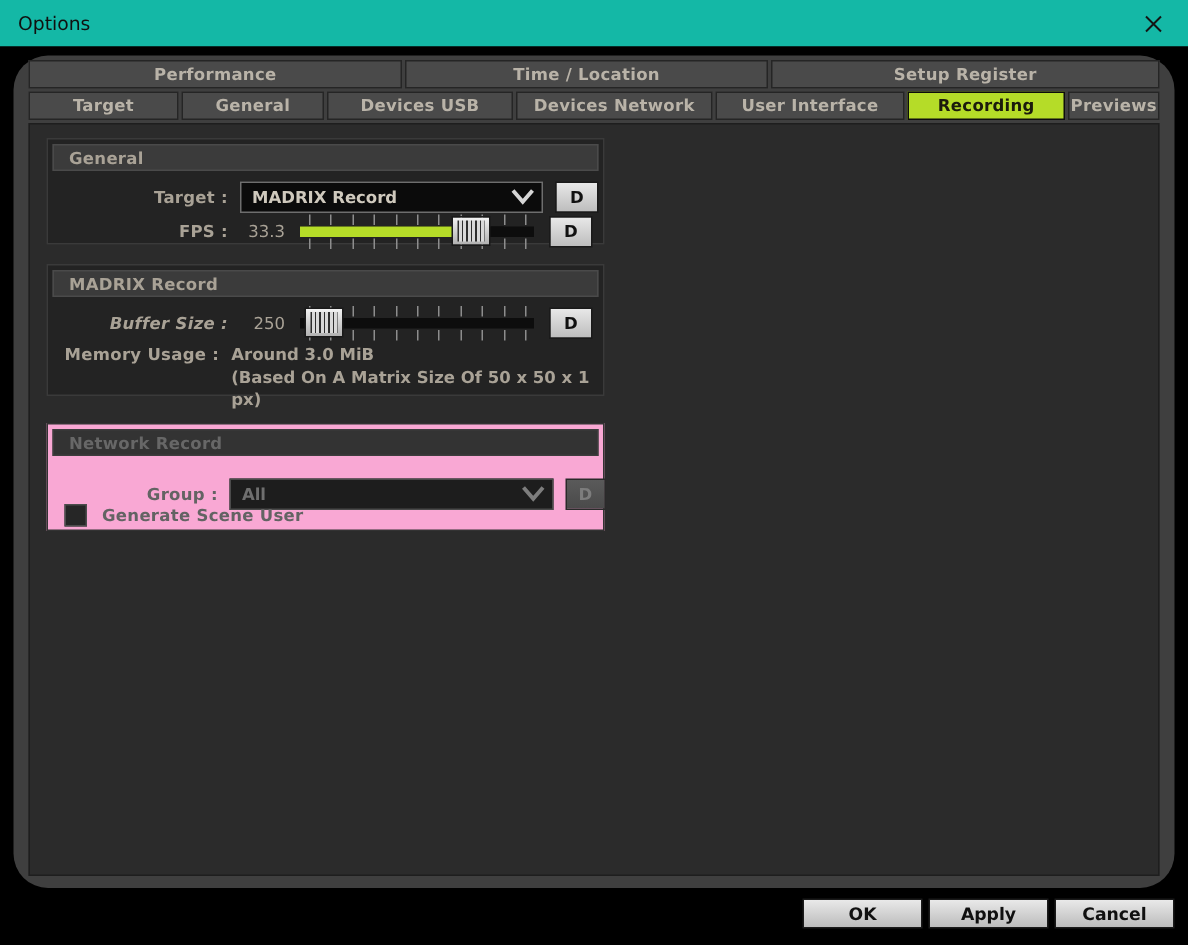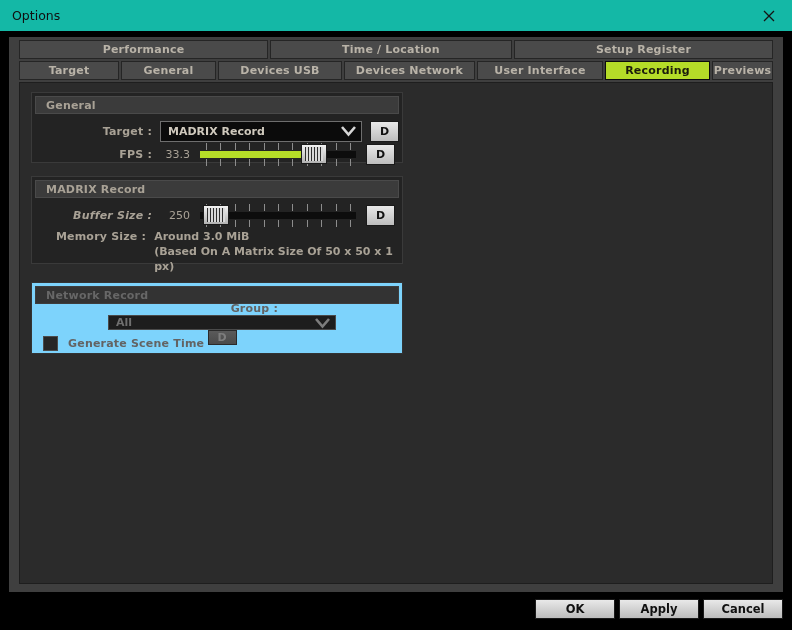--- a/index.html
+++ b/index.html
@@ -29,20 +29,21 @@
   }
 
   
   #win {
     position: absolute; left: 0; top: 31px; width: 792px; height: 599px;
     background: #000000;
   }
   #pane {
     position: absolute; left: 9px; top: 6px; width: 774px; height: 555px;
     background: #3f3f3f;
+    border-radius: 23px;
   }
 
   
   #tabs-top, #tabs-bottom {
     position: absolute; left: 0; display: flex; gap: 2px;
   }
   #tabs-top  { top: 3px;  left: 10px; width: 754px; }
   #tabs-bottom { top: 24px; left: 10px; width: 754px; }
 
   .tab {
@@ -80,21 +81,21 @@
     background: #3b3b3b;
     border: 1px solid #4a4a4a;
     display: flex; align-items: center;
   }
   .group-header span {
     margin-left: 10px;
     font-size: 11px; font-weight: bold;
     color: #a9a296;
     letter-spacing: .2px;
   }
-  .group.disabled { background: #7dd3fc; border-color: #333; }
+  .group.disabled { background: #f9a8d4; border-color: #333; }
   .group.disabled .group-header { background: #333333; border-color: #3d3d3d; }
   .group.disabled .group-header span { color: #676767; }
 
   
   .row { position: absolute; display: flex; align-items: center; }
   .lbl {
     font-size: 11px; font-weight: bold; color: #a9a296;
     text-align: right; letter-spacing: .2px;
   }
   .lbl.disabled { color: #636363; }
@@ -333,49 +334,49 @@
                 <i class="b" style="left: 135.6px;"></i>
                 <i class="t" style="left: 150px;"></i>
                 <i class="b" style="left: 150px;"></i>
               </div>
             <div class="knob" id="buf-knob" style="left: 2.6px;"></div>
           </div>
           <div class="dbtn" style="margin-left:10px;">D</div>
         </div>
 
         <div class="row" style="left:0; top:52px; width:372px; height:32px; align-items:flex-start;">
-          <div class="lbl" style="width:120px; padding-top:1px;">Memory Size :</div>
+          <div class="lbl" style="width:120px; padding-top:1px;">Memory Usage :</div>
           <div style="margin-left:8px;">
             <div class="memtext">Around 3.0 MiB</div>
             <div class="memtext">(Based On A Matrix Size Of 50 x 50 x 1 px)</div>
           </div>
         </div>
       </div>
 
       <div class="group disabled" style="left:11px; top:199px; width:372px; height:72px;">
         <div class="group-header">
           <span>Network Record</span>
         </div>
 
-        <div class="row" style="left:0; top:19px; width:372px; height:24px;flex-direction:column;">
+        <div class="row" style="left:0; top:34px; width:372px; height:24px;">
           <div class="lbl disabled" style="width:120px;">Group :</div>
           <div class="combo disabled" style="margin-left:8px; width:228px;">
             <div class="ctext">All</div>
             <div class="arrow">
               <svg width="17" height="12" viewBox="0 0 17 12">
                 <path d="M2 2 L8.5 9.5 L15 2" stroke="#7d7d7d" stroke-width="2.6" fill="none"></path>
               </svg>
             </div>
           </div>
           <div class="dbtn disabled" style="margin-left:8px;">D</div>
         </div>
 
         <div class="row" style="left:0; top:50px; width:372px; height:20px;">
           <div class="chk disabled" style="margin-left:11px;"></div>
-          <div class="lbl disabled" style="margin-left:10px; text-align:left;">Generate Scene Time</div>
+          <div class="lbl disabled" style="margin-left:10px; text-align:left;">Generate Scene User</div>
         </div>
       </div>
 
     </div>
   </div>
 
   <div id="btnbar">
     <div class="bigbtn" style="left:535px;">OK</div>
     <div class="bigbtn" style="left:619px;">Apply</div>
     <div class="bigbtn" style="left:703px;">Cancel</div>

